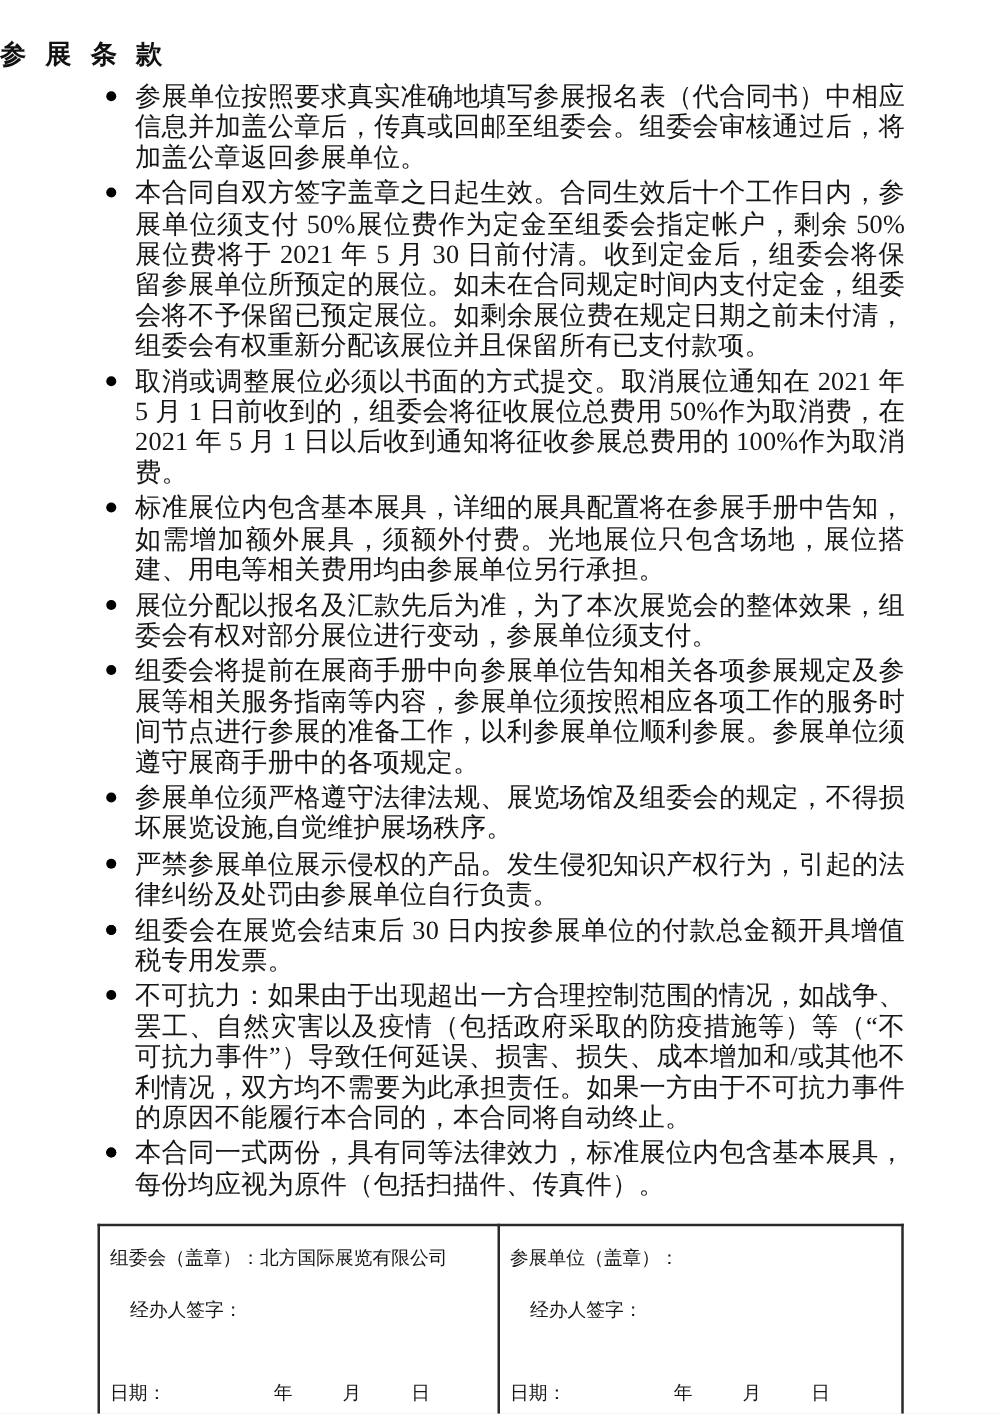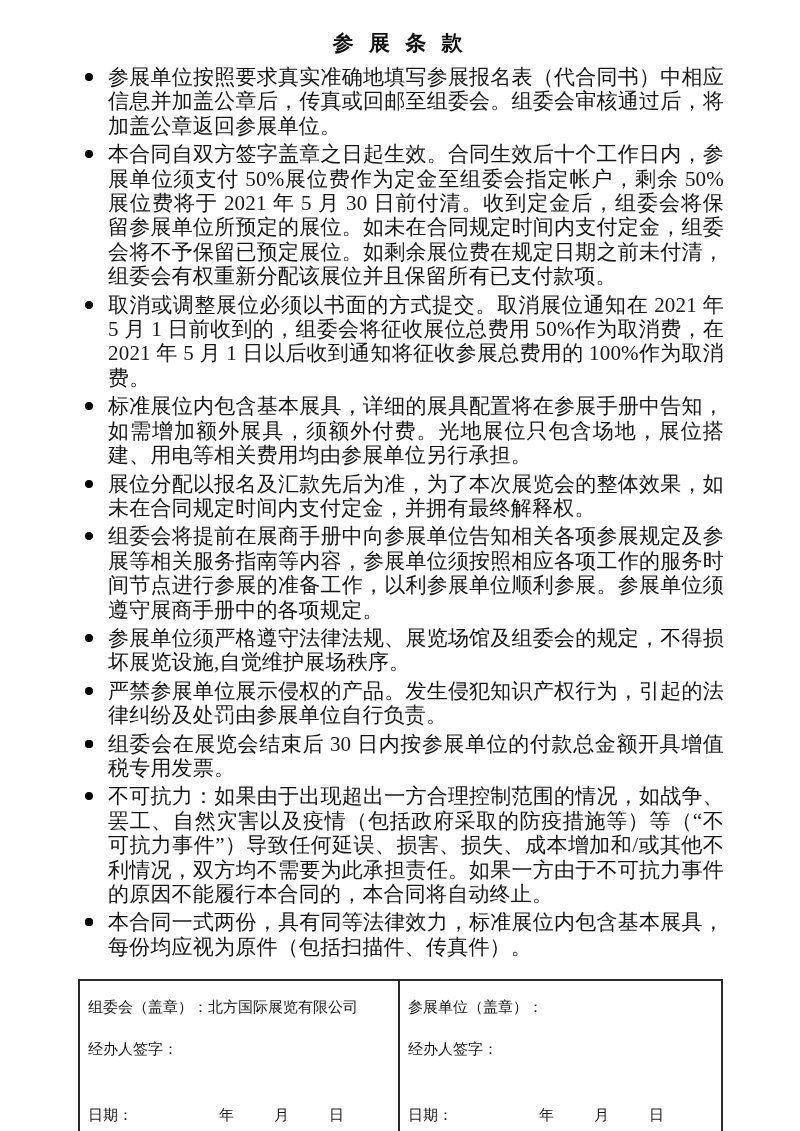--- a/index.html
+++ b/index.html
@@ -9,21 +9,20 @@
     margin:0 auto;
     background:#ffffff;
     color:#161616;
     font-family:"Liberation Serif","DejaVu Serif",serif;
     overflow:hidden;
     box-sizing:border-box;
   }
   .title{
     margin:0;
     padding-top:29px;
-    text-align:center;
     font-size:21px;
     font-weight:bold;
     letter-spacing:5px;
     color:#111;
   }
   .terms{
     list-style:none;
     margin:8px 0 0 0;
     padding:0 76px 0 84px;
   }
@@ -52,39 +51,39 @@
   .sig-table td{
     border:2px solid #2a2a2a;
     vertical-align:top;
     padding:16px 10px 12px 8px;
     font-size:15px;
     line-height:20px;
     box-sizing:border-box;
   }
   .sig-table td.left-cell{width:320px;}
   .stamp-line{margin-bottom:22px;}
-  .signer-line{margin-bottom:46px;}
+  .signer-line{margin-bottom:46px;margin-left:16px;}
   .date-line{white-space:nowrap;}
   .date-line .yr{margin-left:86px;}
   .date-line .mo{margin-left:40px;}
   .date-line .dy{margin-left:40px;}
 </style>
 </head>
 <body>
 
 <div class="page">
 
   <h1 class="title">参 展 条 款</h1>
 
   <ul class="terms">
     <li class="term"><span class="bullet"></span><span>参展单位按照要求真实准确地填写参展报名表（代合同书）中相应信息并加盖公章后，传真或回邮至组委会。组委会审核通过后，将加盖公章返回参展单位。</span></li>
     <li class="term"><span class="bullet"></span><span>本合同自双方签字盖章之日起生效。合同生效后十个工作日内，参展单位须支付 50%展位费作为定金至组委会指定帐户，剩余 50%展位费将于 2021 年 5 月 30 日前付清。收到定金后，组委会将保留参展单位所预定的展位。如未在合同规定时间内支付定金，组委会将不予保留已预定展位。如剩余展位费在规定日期之前未付清，组委会有权重新分配该展位并且保留所有已支付款项。</span></li>
     <li class="term"><span class="bullet"></span><span>取消或调整展位必须以书面的方式提交。取消展位通知在 2021 年 5 月 1 日前收到的，组委会将征收展位总费用 50%作为取消费，在 2021 年 5 月 1 日以后收到通知将征收参展总费用的 100%作为取消费。</span></li>
     <li class="term"><span class="bullet"></span><span>标准展位内包含基本展具，详细的展具配置将在参展手册中告知，如需增加额外展具，须额外付费。光地展位只包含场地，展位搭建、用电等相关费用均由参展单位另行承担。</span></li>
-    <li class="term"><span class="bullet"></span><span>展位分配以报名及汇款先后为准，为了本次展览会的整体效果，如未在合同规定时间内支付定金，并拥有最终解释权。</span></li>
+    <li class="term"><span class="bullet"></span><span>展位分配以报名及汇款先后为准，为了本次展览会的整体效果，组委会有权对部分展位进行变动，参展单位须支付。</span></li>
     <li class="term"><span class="bullet"></span><span>组委会将提前在展商手册中向参展单位告知相关各项参展规定及参展等相关服务指南等内容，参展单位须按照相应各项工作的服务时间节点进行参展的准备工作，以利参展单位顺利参展。参展单位须遵守展商手册中的各项规定。</span></li>
     <li class="term"><span class="bullet"></span><span>参展单位须严格遵守法律法规、展览场馆及组委会的规定，不得损坏展览设施,自觉维护展场秩序。</span></li>
     <li class="term"><span class="bullet"></span><span>严禁参展单位展示侵权的产品。发生侵犯知识产权行为，引起的法律纠纷及处罚由参展单位自行负责。</span></li>
     <li class="term"><span class="bullet"></span></li>
     <li class="term"><span class="bullet"></span><span>组委会在展览会结束后 30 日内按参展单位的付款总金额开具增值税专用发票。</span></li>
     <li class="term"><span class="bullet"></span><span>不可抗力：如果由于出现超出一方合理控制范围的情况，如战争、罢工、自然灾害以及疫情（包括政府采取的防疫措施等）等（“不可抗力事件”）导致任何延误、损害、损失、成本增加和/或其他不利情况，双方均不需要为此承担责任。如果一方由于不可抗力事件的原因不能履行本合同的，本合同将自动终止。</span></li>
     <li class="term"><span class="bullet"></span></li>
     <li class="term"><span class="bullet"></span><span>本合同一式两份，具有同等法律效力，标准展位内包含基本展具，每份均应视为原件（包括扫描件、传真件）。</span></li>
   </ul>
 

